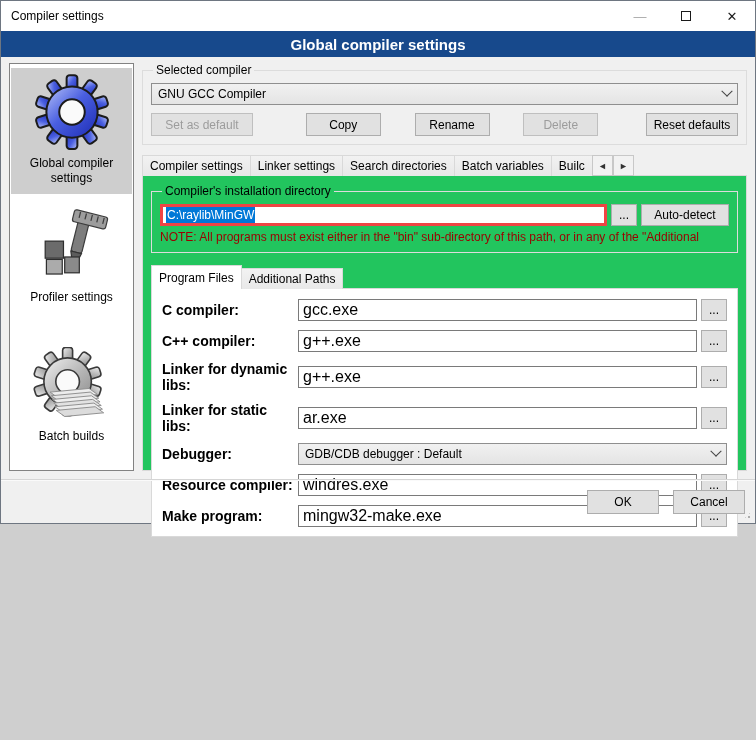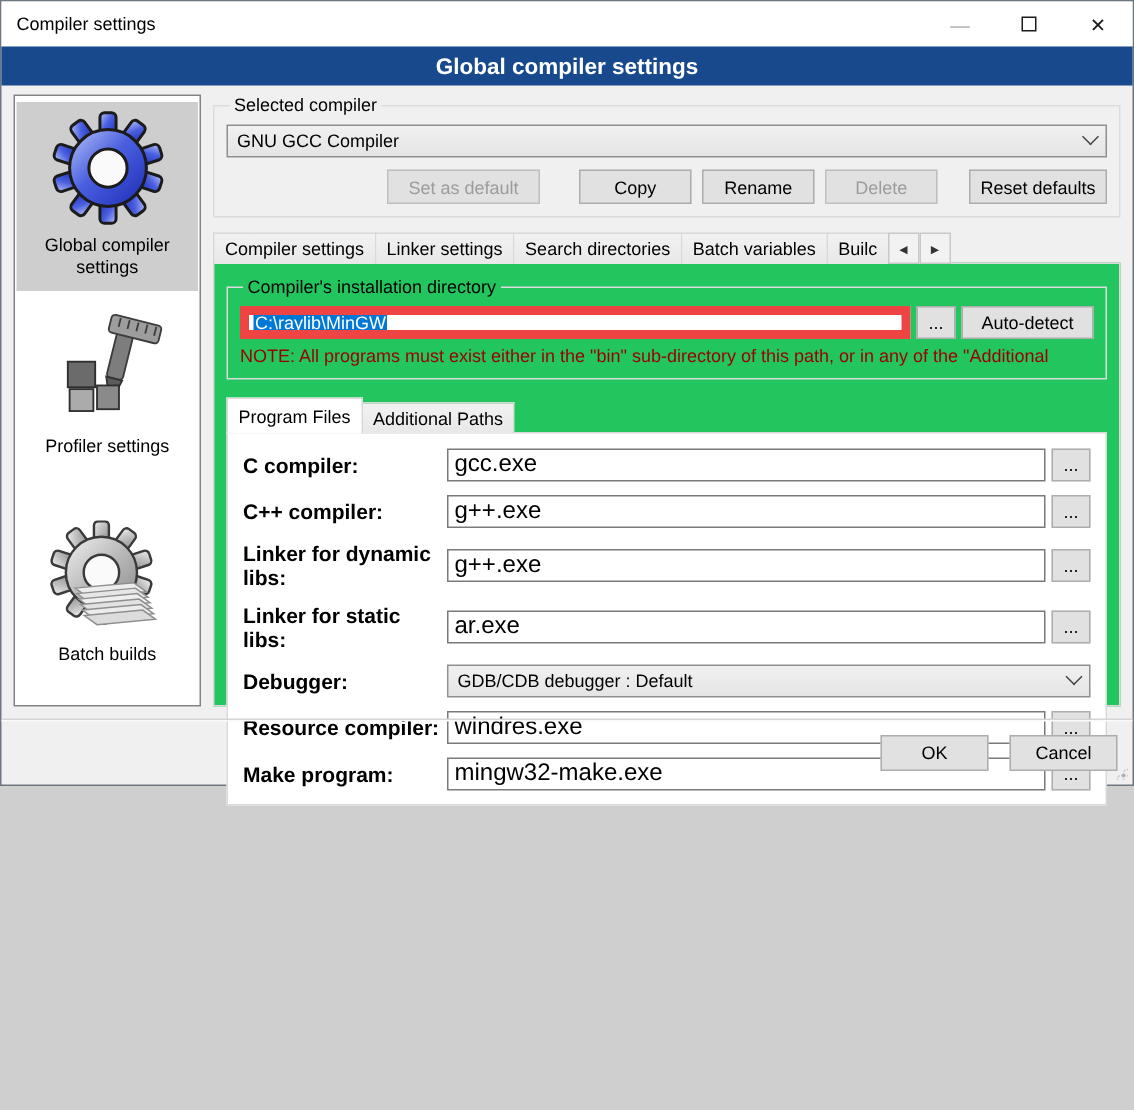--- a/index.html
+++ b/index.html
@@ -36,39 +36,39 @@
 
   
   .combo { height:22px; background:linear-gradient(#f1f1f1,#e4e4e4); border:1px solid #8f8f8f; display:flex; align-items:center; padding:0 6px; font-size:12px; color:#000; }
   .combo .ctext { flex:1; white-space:nowrap; overflow:hidden; }
   .chev { width:8px; height:8px; border-right:1.6px solid #444; border-bottom:1.6px solid #444; transform:rotate(45deg) translate(-2px,-2px); flex:0 0 auto; }
 
   
   .btn { height:23px; background:#e1e1e1; border:1px solid #adadad; font-size:12px; font-family:"Liberation Sans",sans-serif; color:#000; display:inline-flex; align-items:center; justify-content:center; }
   .btn.disabled { color:#9c9c9c; border-color:#bfbfbf; }
 
-  .sc-btnrow { display:flex; justify-content:flex-end; align-items:center; margin-top:8px; }
+  .sc-btnrow { display:flex; justify-content:space-between; align-items:center; margin-top:8px; }
   .sc-btnrow .b-setdef { width:102px; margin-right:26px; }
   .sc-btnrow .b-copy, .sc-btnrow .b-rename, .sc-btnrow .b-delete { width:75px; margin-right:7px; }
   .sc-btnrow .b-reset { width:92px; margin-left:14px; }
 
   
   .tabctrl { margin-top:7px; flex:1 1 auto; display:flex; flex-direction:column; min-height:0; }
   .tabstrip { display:flex; align-items:flex-end; height:24px; position:relative; flex:0 0 auto; }
   .tab { height:21px; background:linear-gradient(#f2f2f2,#e8e8e8); border:1px solid #d9d9d9; border-bottom:none; font-size:12px; padding:0 7px; display:flex; align-items:center; margin-right:0; white-space:nowrap; color:#000; }
   .tab + .tab { border-left:none;text-align:right; }
   .tab.active { background:#fdfdfd; height:24px; border:1px solid #d9d9d9; border-bottom:none; position:relative; z-index:2; }
   .tab.clipped { overflow:hidden; max-width:46px; border-right:none; }
   .tabscroll { display:flex; margin-left:0; }
   .tabscroll .sbtn { width:21px; height:21px; background:#f2f2f2; border:1px solid #c8c8c8; font-size:9px; color:#333; display:flex; align-items:center; justify-content:center; }
   .tabpage { flex:1 1 auto; background:#22c55e; border:1px solid #d9d9d9; margin-top:-1px; padding:8px 8px 14px 8px; display:flex; flex-direction:column; min-height:0; }
 
   
   .inst-row { display:flex; align-items:center; gap:4px; }
-  .pathbox { flex:1; height:22px; background:#fff; border:6px solid #ef4444; display:flex; align-items:center; padding:0 3px; font-size:12px; overflow:hidden; white-space:nowrap; }
+  .pathbox { flex:1; height:22px; background:#fff; border:3px solid #ef4444; display:flex; align-items:center; padding:0 3px; font-size:12px; overflow:hidden; white-space:nowrap; }
   .pathbox .sel { background:#0078d7; color:#fff; padding:1px 1px; }
   .mini-btn { width:26px; height:22px; flex:0 0 auto; }
   .autodetect { width:88px; height:22px; flex:0 0 auto; }
   .note { margin-top:4px; font-size:12px; color:#9b0000; white-space:nowrap; overflow:hidden; }
 
   
   .innerctrl { margin-top:12px; flex:1 1 auto; display:flex; flex-direction:column; min-height:0; }
   .innerpage { flex:1 1 auto; background:#ffffff; border:1px solid #d9d9d9; margin-top:-1px; padding:10px 10px 0 10px; }
   .tab.iactive { background:#ffffff; }
 

